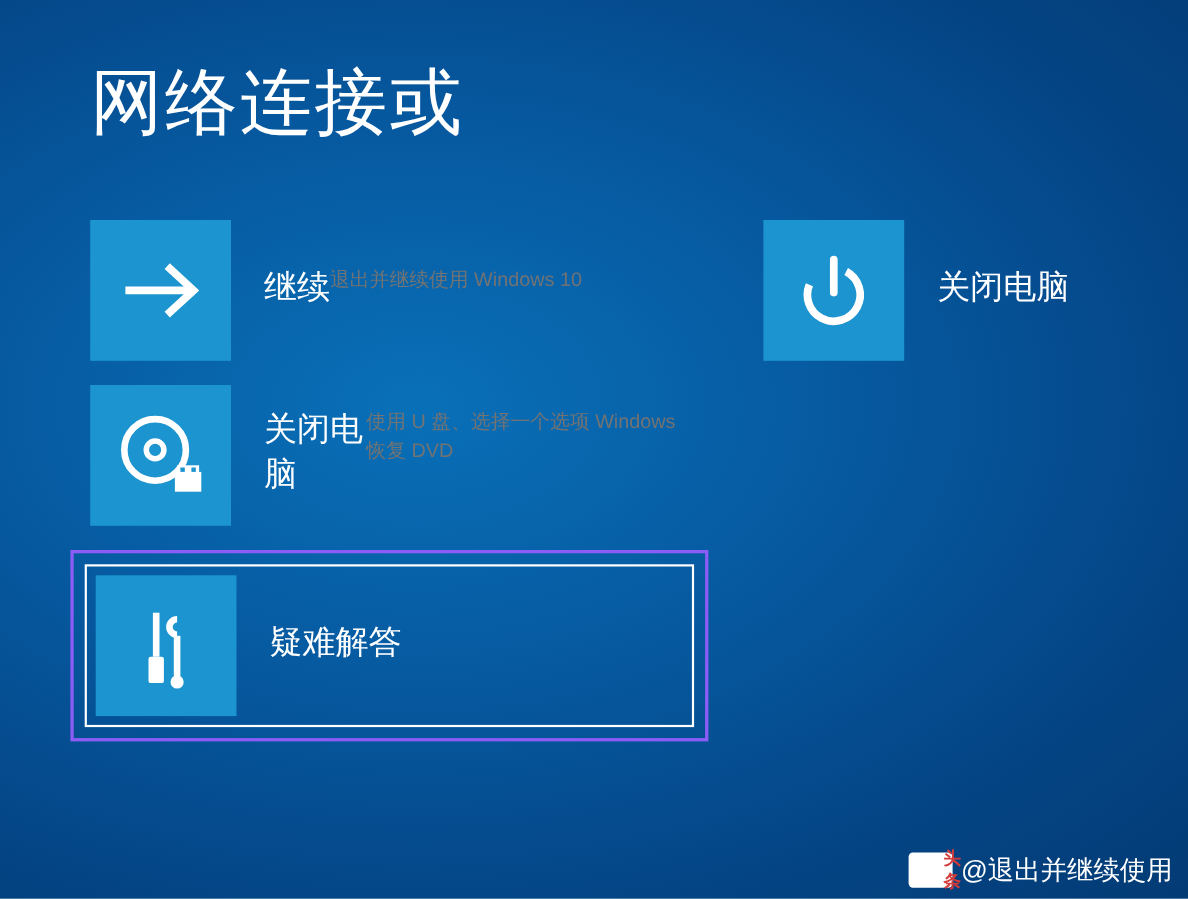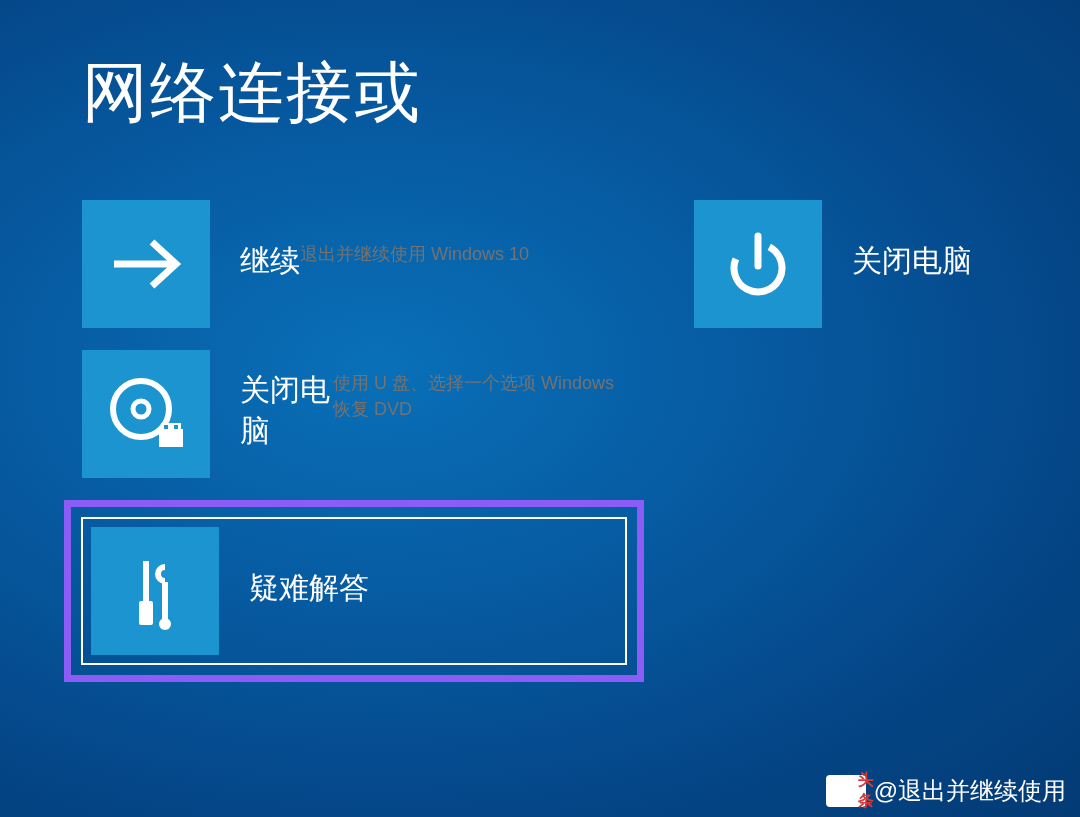--- a/index.html
+++ b/index.html
@@ -64,21 +64,21 @@
       margin-bottom: 6px;
     }
     .option-desc {
       font-size: 18px;
       font-weight: 300;
       color: #737373;
       line-height: 1.45;
       max-width: 360px;
     }
     .highlight-wrapper {
-      border: 7px solid #8b5cf6;
+      border: 3px solid #8b5cf6;
       padding: 10px 10px 10px 10px;
       margin-left: -18px;
       width: 580px;
     }
     .selected-inner {
       border: 2px solid #ffffff;
       padding: 8px;
       display: flex;
       align-items: center;
       width: 100%;

